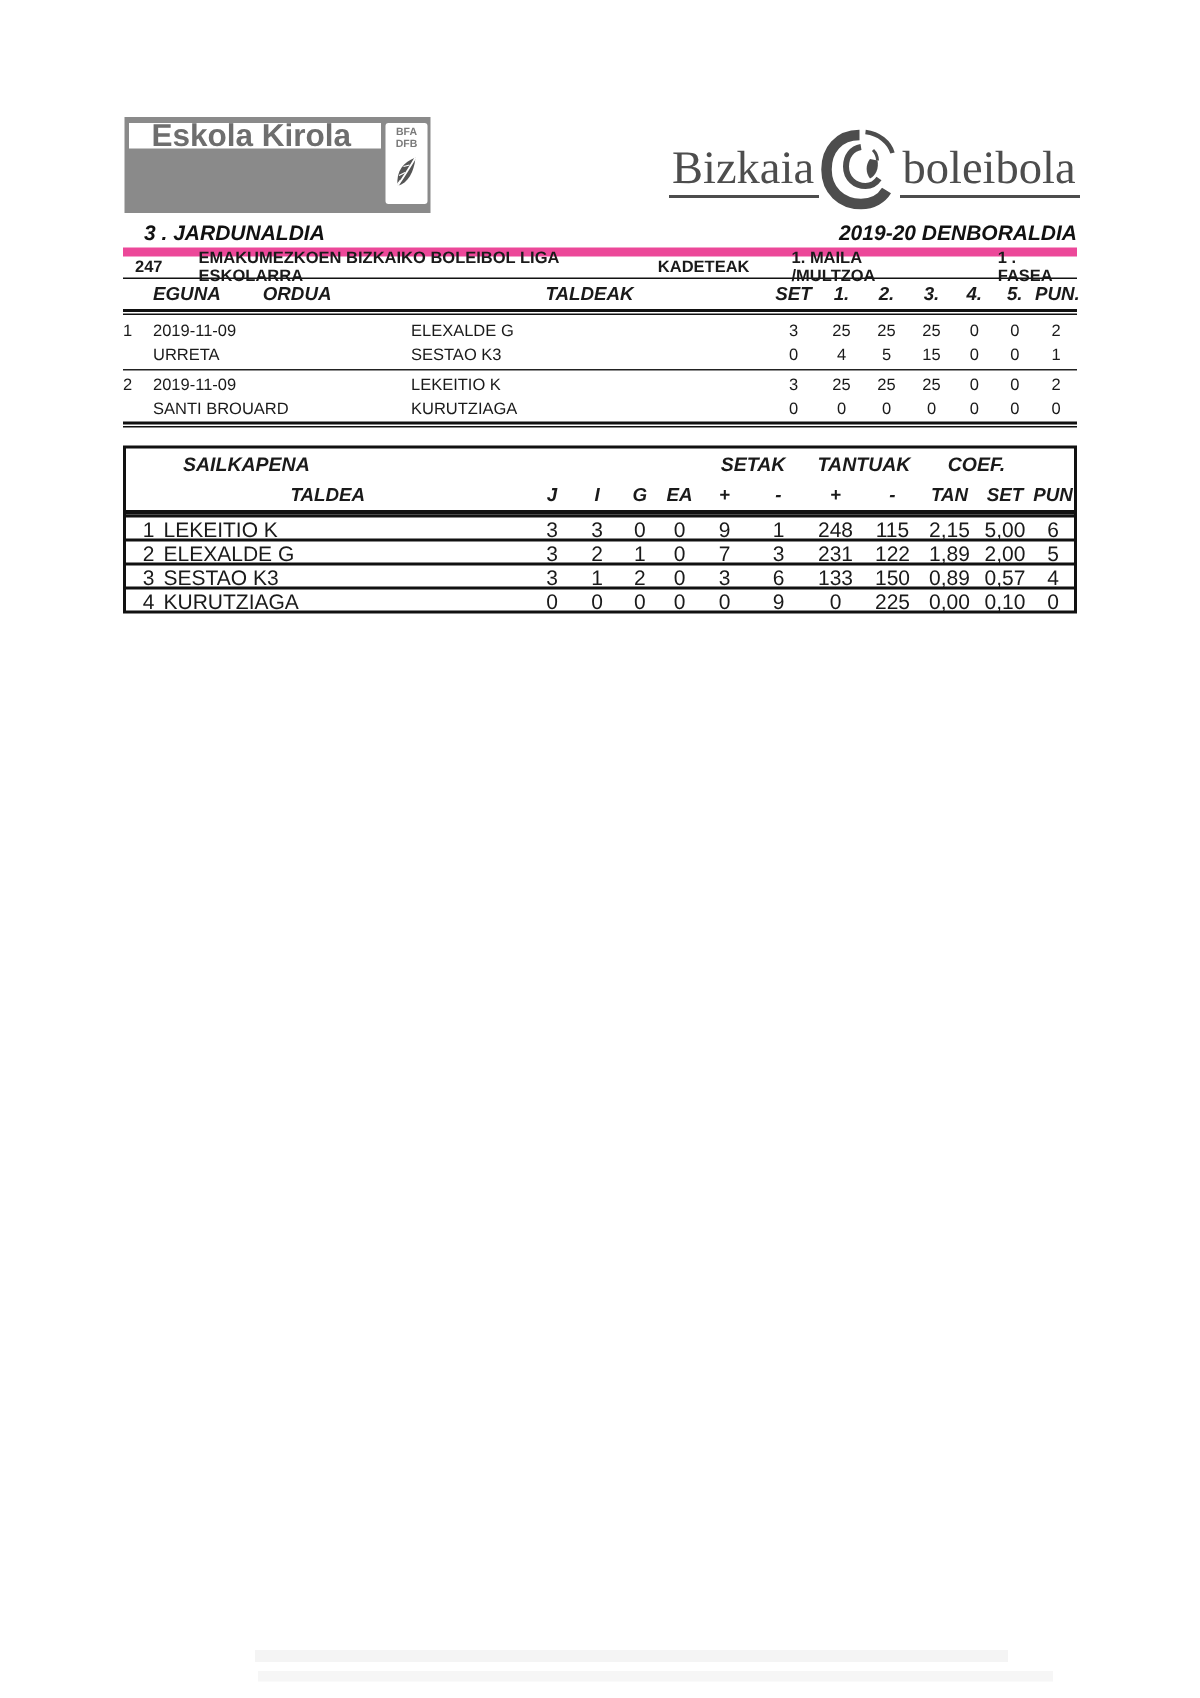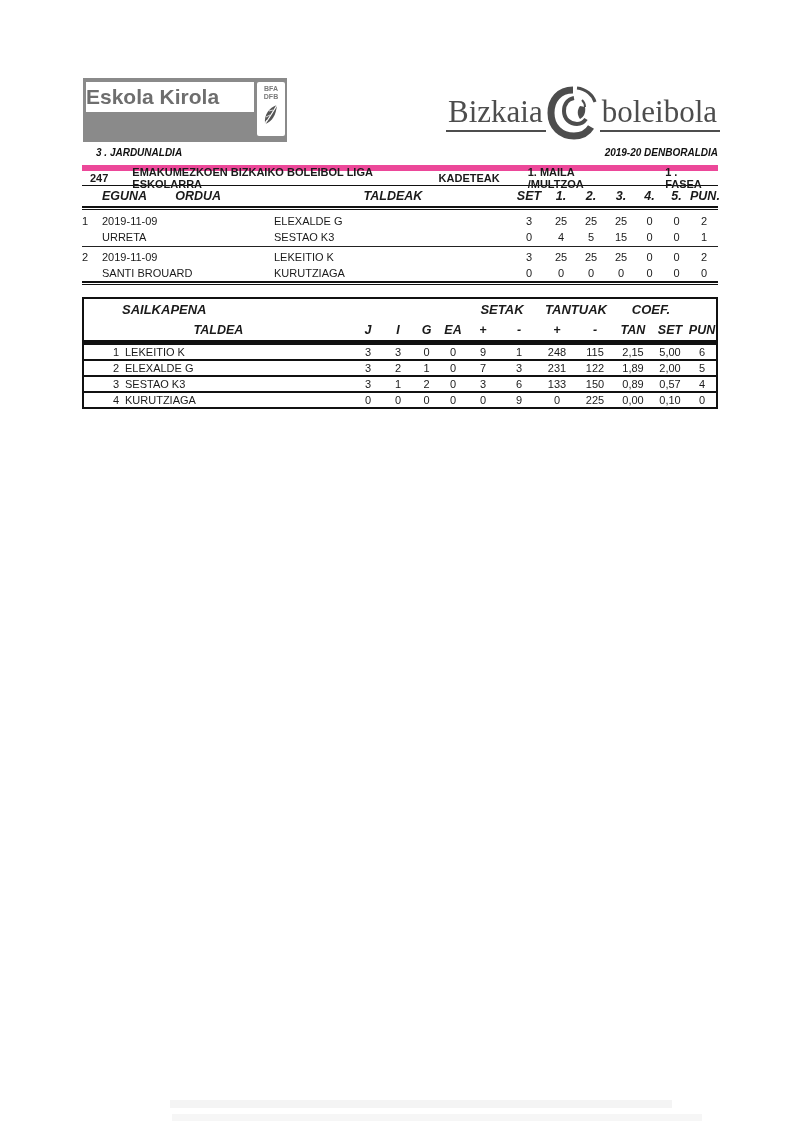--- a/index.html
+++ b/index.html
@@ -6,38 +6,38 @@
   html, body { background: #ffffff; }
   body {
     width: 800px; height: 1132px; position: relative;
     font-family: "Liberation Sans", sans-serif;
     color: #1a1a1a;
     overflow: hidden;
   }
 
   
   .logo-esk { position: absolute; left: 83px; top: 78px; width: 204px; height: 64px; background: #8a8a8a; }
-  .esk-band { position: absolute; left: 3px; top: 4px; width: 168px; height: 30px; background: #ffffff;
-              display: flex; align-items: center; justify-content: flex-start; padding-right: 5px; }
+  .esk-band { position: absolute; left: 3px; top: 4px; width: 168px; height: 17px; background: #ffffff;
+              display: flex; align-items: center; justify-content: center; padding-right: 5px; }
   .esk-band span { font-weight: bold; font-size: 21px; color: #6e6e6e; }
   .esk-line2 { position: absolute; left: 6px; top: 35px; font-weight: bold; font-size: 22px; color: #ffffff; white-space: nowrap; }
   .esk-badge { position: absolute; right: 2px; top: 4px; width: 28px; height: 54px; background: #ffffff; border-radius: 2px;
                display: flex; flex-direction: column; align-items: center; padding-top: 3px; }
   .esk-badge .bt { font-size: 7px; font-weight: bold; color: #7a7a7a; line-height: 8px; text-align: center; }
   .esk-badge svg { margin-top: 2px; }
 
   
   .logo-biz { position: absolute; left: 446px; top: 86px; display: flex; align-items: flex-end;
               font-family: "Liberation Serif", serif; color: #4d4d4d; }
   .biz-word { font-size: 31px; line-height: 1.05; border-bottom: 2px solid #4d4d4d; padding: 0 3px 1px 2px; white-space: nowrap; }
   .biz-emblem { margin: 0 -2px -10px -2px; }
 
   
   .title-row { position: absolute; left: 96px; right: 82px; top: 147px; display: flex; justify-content: space-between;
-               font-style: italic; font-weight: bold; font-size: 10px; color: #111; }
+               font-style: italic; font-weight: bold; font-size: 14px; color: #111; }
 
   .info-row { position: absolute; left: 82px; right: 82px; top: 165px; height: 21px;
               border-top: 6px solid #ec4899; border-bottom: 1px solid #111;
               display: flex; align-items: center; font-weight: bold; font-size: 11px; }
   .info-code { margin-left: 8px; }
   .info-name { margin-left: 24px; }
   .info-cat  { margin-left: auto; }
   .info-lvl  { margin-left: 28px; }
   .info-phase{ margin-left: 34px; margin-right: 2px; }
 
@@ -60,21 +60,21 @@
   .sgrid { display: grid; grid-template-columns: 1fr 30px 30px 27px 26px 34px 38px 38px 38px 38px 36px 28px; align-items: center; }
   .shead-a { height: 21px; font-style: italic; font-weight: bold; font-size: 13px; margin-left: 30px; }
   .shead-a .title { grid-column: 1 / span 5; padding-left: 8px; }
   .shead-a .g-setak { grid-column: 6 / span 2; text-align: center; }
   .shead-a .g-tantuak { grid-column: 8 / span 2; text-align: center; }
   .shead-a .g-coef { grid-column: 10 / span 2; text-align: center; }
   .shead-b { height: 20px; font-style: italic; font-weight: bold; font-size: 12.5px; }
   .shead-b .taldea { text-align: center; }
   .shead-b .c { text-align: center; }
   .sthick { border-top: 3px solid #111; height: 0; }
-  .srow { height: 16px; font-size: 11px; border-top: 2px solid #111; padding-left: 16px; }
+  .srow { height: 16px; font-size: 14px; border-top: 2px solid #111; }
   .srow:first-of-type { border-top: none; }
   .srow .name { padding-left: 7px; white-space: nowrap; }
   .srow .name .pos { display: inline-block; width: 12px; text-align: right; margin-right: 6px; }
   .srow .c { text-align: center; }
 
   
   .faint-1 { position: absolute; left: 170px; top: 1100px; width: 502px; height: 8px; background: #f4f4f4; }
   .faint-2 { position: absolute; left: 172px; top: 1114px; width: 530px; height: 7px; background: #f6f6f6; }
 </style>
 </head>

